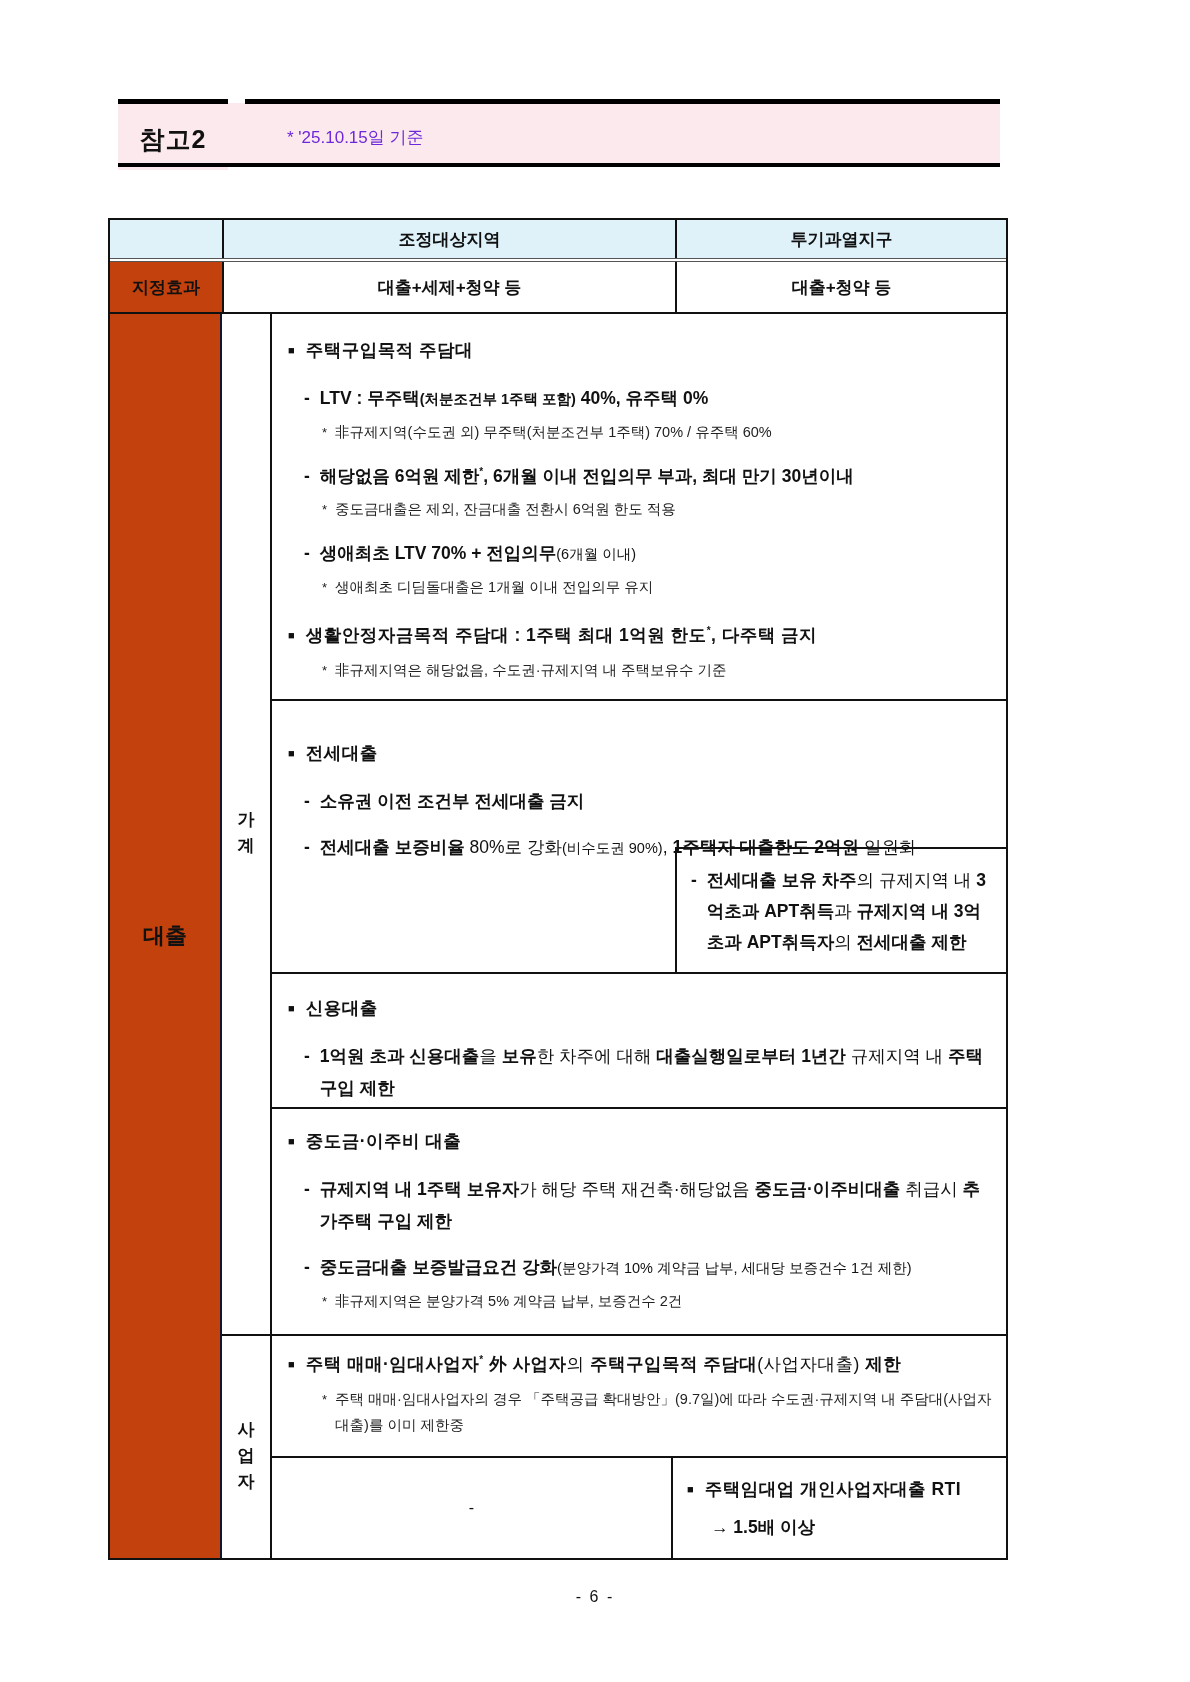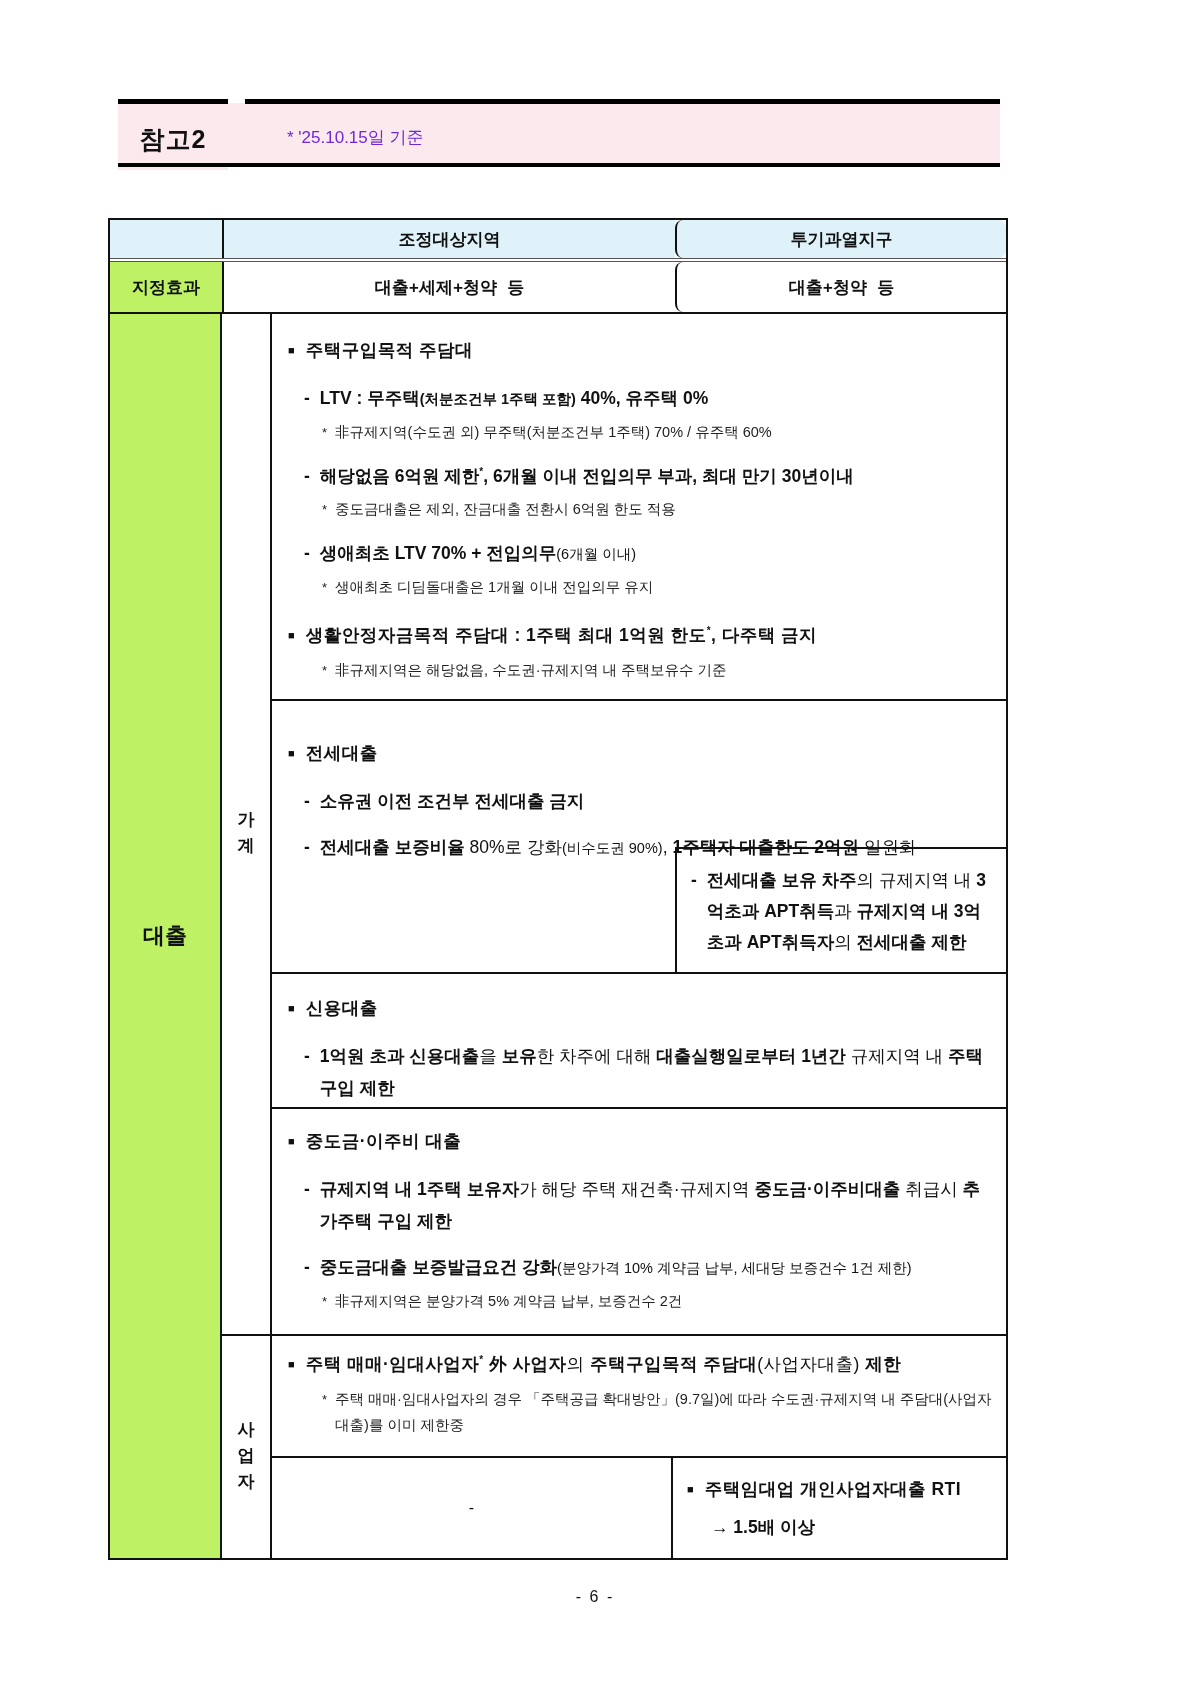--- a/index.html
+++ b/index.html
@@ -14,31 +14,31 @@
            display:flex;align-items:center;justify-content:center;
            font-size:25px;font-weight:bold;letter-spacing:1px;background:#fce9ee;padding-top:4px;}
   .title-box{position:absolute;left:127px;top:-4px;right:0;height:100%;border-top:5px solid #000;
            display:flex;align-items:center;background:#fce9ee;padding:4px 0 0 16px;box-sizing:border-box;}
   .main-title{font-size:27px;font-weight:bold;letter-spacing:1px;}
   .title-note{font-size:17px;font-weight:normal;color:#6d28d9;margin-left:26px;padding-top:6px;}
 
   
   .etable{position:absolute;left:108px;top:218px;width:900px;height:1342px;
           border:2px solid #111;box-sizing:border-box;display:flex;flex-direction:column;font-size:17px;}
-  .trow{display:flex;box-sizing:border-box;font-family:Liberation Mono, monospace;}
+  .trow{display:flex;box-sizing:border-box;}
   .thead{height:42px;border-bottom:4px double #555;}
   .teffect{height:52px;border-bottom:2px solid #111;}
   .c1{width:112px;box-sizing:border-box;display:flex;align-items:center;justify-content:center;
       font-weight:bold;}
   .c2{width:453px;box-sizing:border-box;display:flex;align-items:center;justify-content:center;
       font-weight:bold;border-left:2px solid #111;}
   .c3{flex:1;box-sizing:border-box;display:flex;align-items:center;justify-content:center;
-      font-weight:bold;border-left:2px solid #111;border-radius:8px;}
+      font-weight:bold;border-left:2px solid #111;}
   .blue{background:#dff2fa;}
-  .grey{background:#bef264;}
+  .grey{background:#c2410c;}
 
   .tbody{flex:1;display:flex;min-height:0;}
   .tbody .c1{border-left:none;border-right:2px solid #0f172a;font-size:22px;}
   .body-right{flex:1;display:flex;flex-direction:column;min-width:0;}
   .group{display:flex;min-height:0;box-sizing:border-box;}
   .household{height:1020px;}
   .business{flex:1;border-top:2px solid #111;}
   .sublabel{width:50px;border-right:2px solid #111;box-sizing:border-box;
             display:flex;align-items:center;justify-content:center;font-weight:bold;font-size:17px;
             writing-mode:vertical-rl;text-orientation:upright;letter-spacing:9px;}
@@ -184,21 +184,21 @@
                   <span class="txt"><span class="bld">1억원 초과 신용대출</span><span>을 </span><span class="bld">보유</span><span>한 차주에 대해 </span><span class="bld">대출실행일로부터 1년간</span><span> 규제지역 내 </span><span class="bld">주택 구입 제한</span></span>
                 </div>
               </div>
             <div class="subrow sr4">
                 <div class="ln ln-bullet">
                   <span class="pre">■</span>
                   <span class="txt"><span class="bld">중도금·이주비 대출</span></span>
                 </div>
                 <div class="ln ln-dash">
                   <span class="pre">-</span>
-                  <span class="txt"><span class="bld">규제지역 내 1주택 보유자</span><span>가 해당 주택 재건축·규제지역 </span><span class="bld">중도금·이주비대출</span><span> 취급시 </span><span class="bld">추가주택 구입 제한</span></span>
+                  <span class="txt"><span class="bld">규제지역 내 1주택 보유자</span><span>가 해당 주택 재건축·해당없음 </span><span class="bld">중도금·이주비대출</span><span> 취급시 </span><span class="bld">추가주택 구입 제한</span></span>
                 </div>
                 <div class="ln ln-dash">
                   <span class="pre">-</span>
                   <span class="txt"><span class="bld">중도금대출 보증발급요건 강화</span><span class="sml">(분양가격 10% 계약금 납부, 세대당 보증건수 1건 제한)</span></span>
                 </div>
                 <div class="ln ln-note">
                   <span class="pre">*</span>
                   <span class="txt"><span>非규제지역은 분양가격 5% 계약금 납부, 보증건수 2건</span></span>
                 </div>
               </div>

